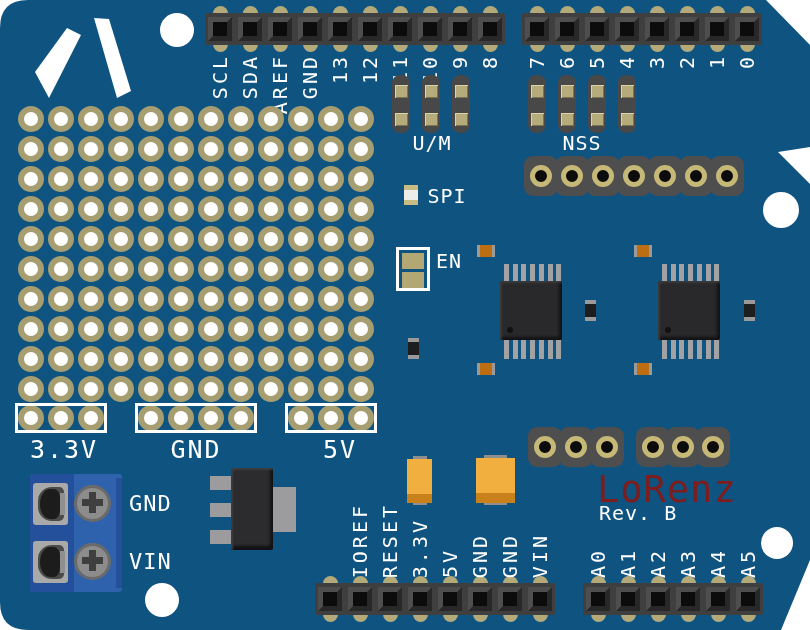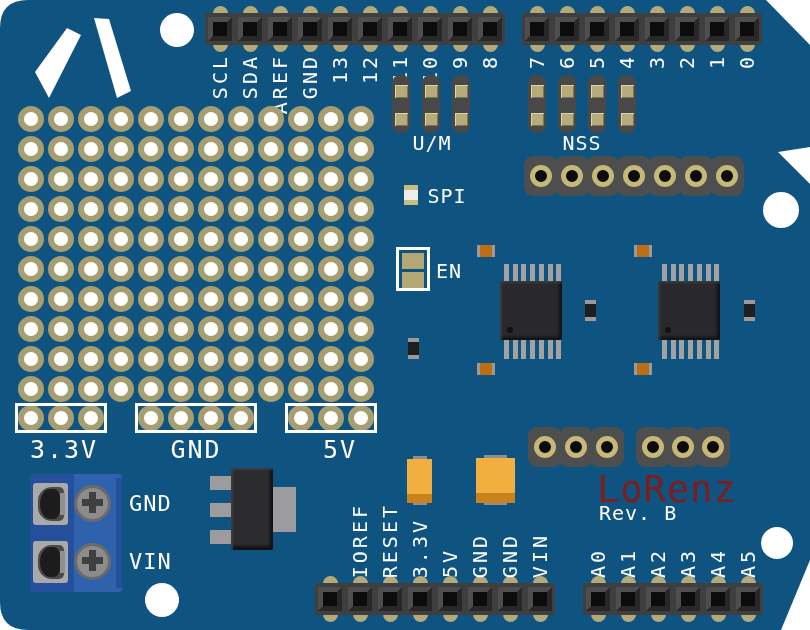--- a/index.html
+++ b/index.html
@@ -204,21 +204,21 @@
     <div class="pinsq" style="left: 621px; top: 85px;"></div>
     <div class="pinsq" style="left: 621px; top: 113px;"></div>
     <div class="hlabel" style="left: 582px; top: 133px;">NSS</div>
     <div class="a" style="left: 404px; top: 185px; width: 14px; height: 5px; background: rgb(201, 188, 130);"></div>
     <div class="a" style="left: 404px; top: 190px; width: 14px; height: 10px; background: rgb(237, 237, 233);"></div>
     <div class="a" style="left: 404px; top: 200px; width: 14px; height: 5px; background: rgb(201, 188, 130);"></div>
     <div class="hlabel" style="left: 447px; top: 186px;">SPI</div>
     <div class="railbox" style="left: 396px; top: 247px; width: 34px; height: 44px;"></div>
     <div class="a" style="left: 402px; top: 253px; width: 22px; height: 16px; background: rgb(179, 168, 115);"></div>
     <div class="a" style="left: 402px; top: 272px; width: 22px; height: 16px; background: rgb(179, 168, 115);"></div>
-    <div class="hlabel" style="left: 449px; top: 261px;">EN</div>
+    <div class="hlabel" style="left: 449px; top: 251px;">EN</div>
     <div class="padc" style="left: 528px; top: 163px; width: 26px; height: 26px;"></div>
     <div class="rblob" style="left: 524px; top: 156px; width: 34px; height: 40px;"></div>
     <div class="rring" style="left: 530px; top: 165px;"></div>
     <div class="padc" style="left: 559px; top: 163px; width: 26px; height: 26px;"></div>
     <div class="rblob" style="left: 555px; top: 156px; width: 34px; height: 40px;"></div>
     <div class="rring" style="left: 561px; top: 165px;"></div>
     <div class="padc" style="left: 590px; top: 163px; width: 26px; height: 26px;"></div>
     <div class="rblob" style="left: 586px; top: 156px; width: 34px; height: 40px;"></div>
     <div class="rring" style="left: 592px; top: 165px;"></div>
     <div class="padc" style="left: 621px; top: 163px; width: 26px; height: 26px;"></div>

